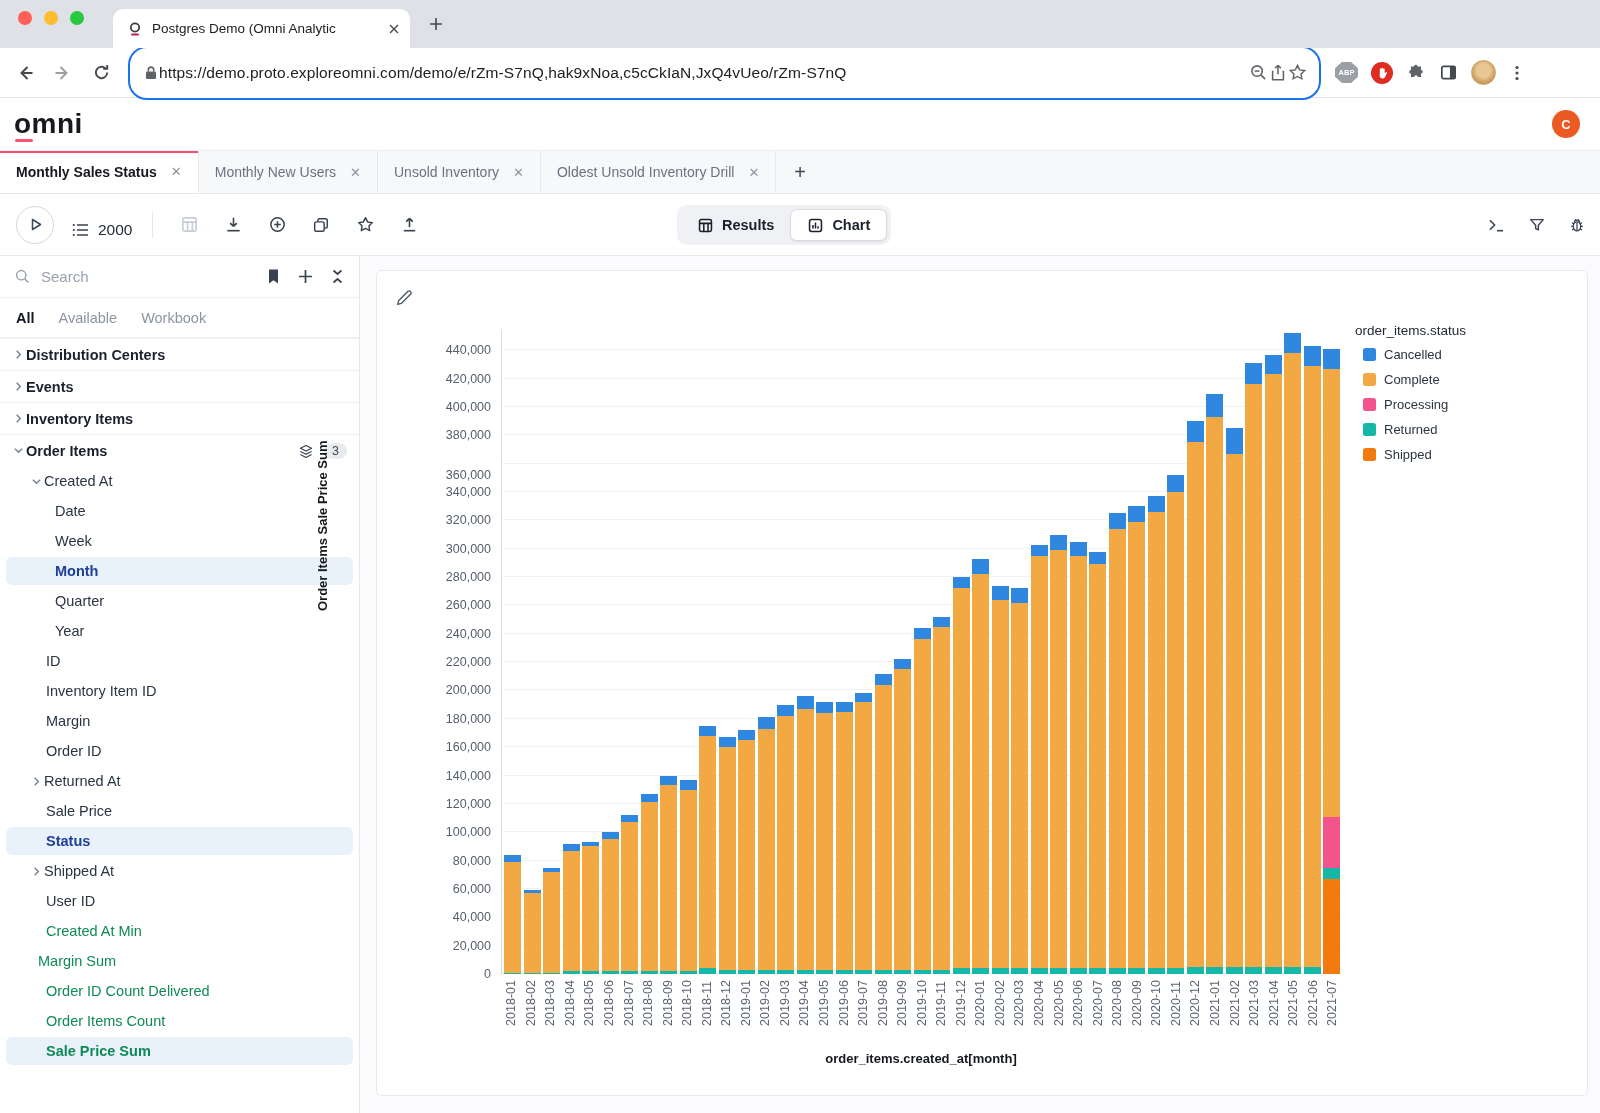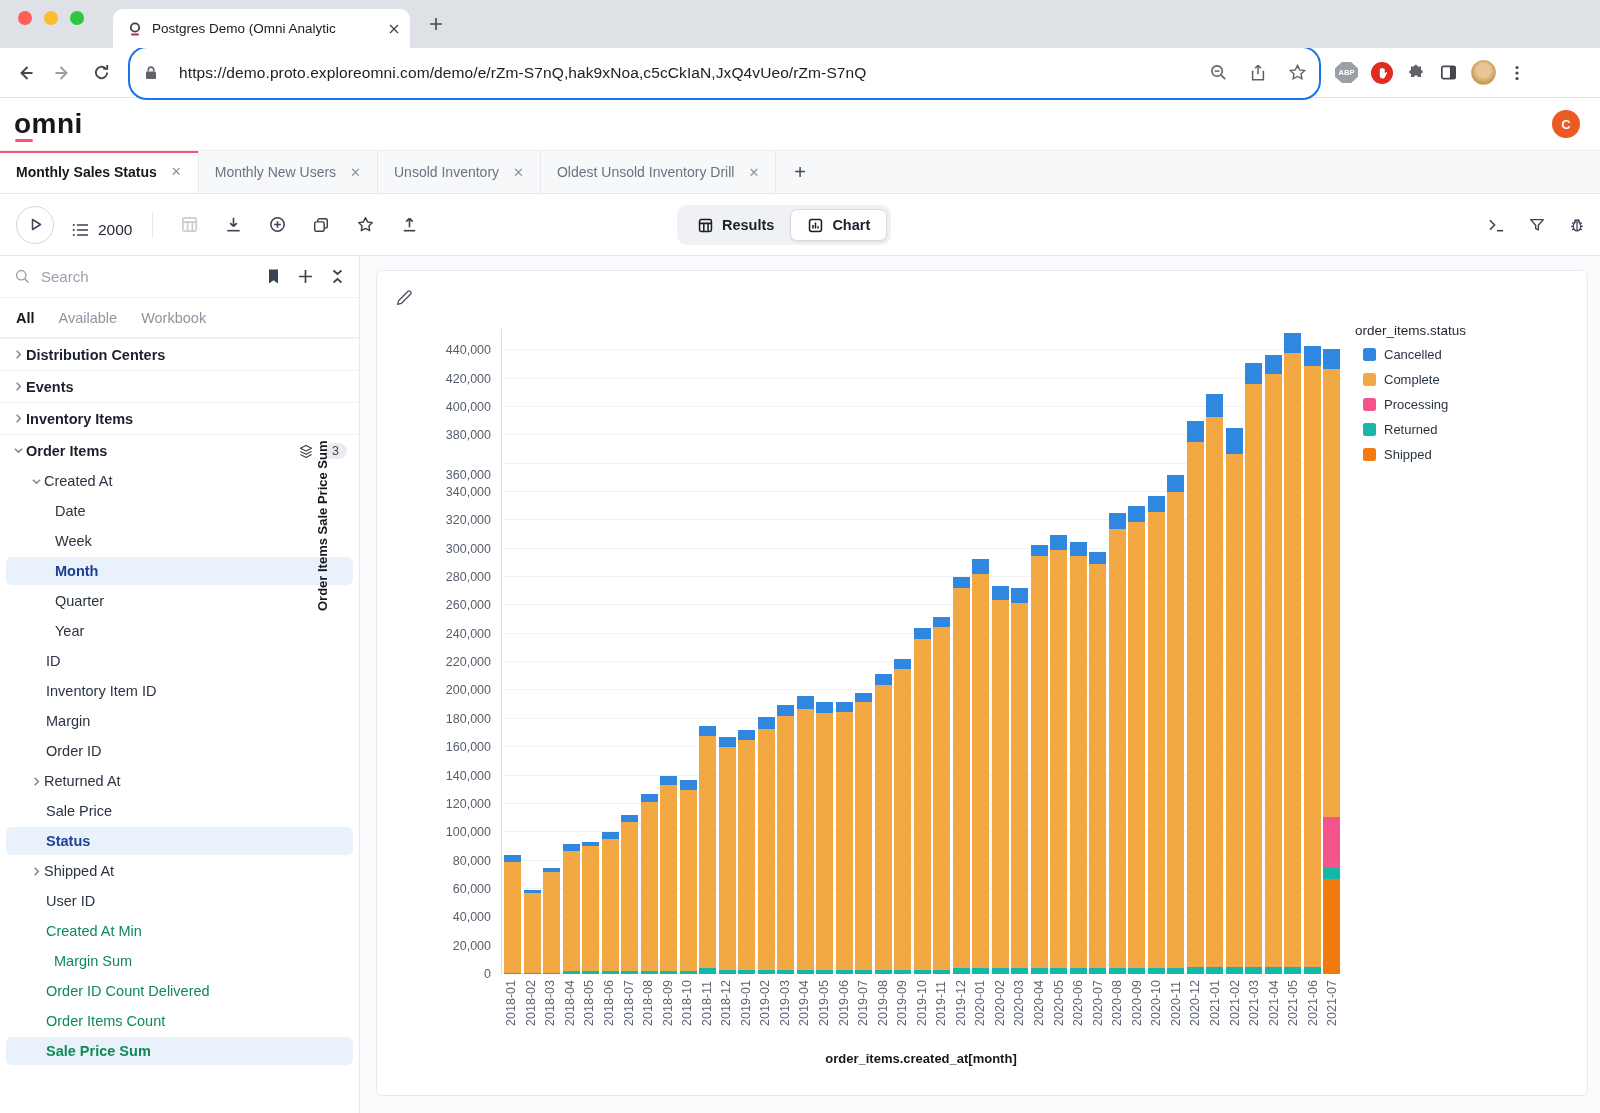--- a/index.html
+++ b/index.html
@@ -9,21 +9,21 @@
 
   
   .tabstrip { position:relative; height:48px; background:#dee1e6; }
   .traffic { position:absolute; top:11px; left:18px; display:flex; gap:12px; }
   .traffic span { width:14px; height:14px; border-radius:50%; }
   .btab { position:absolute; left:113px; top:9px; width:297px; height:39px; background:#fff; border-radius:10px 10px 0 0; display:flex; align-items:center; padding:0 10px 0 14px; gap:9px; }
   .btab-title { font-size:13.5px; color:#202124; white-space:nowrap; overflow:hidden; flex:1; }
   .newtab { position:absolute; left:428px; top:16px; color:#45494d; }
   .navbar { height:50px; background:#fff; display:flex; align-items:center; border-bottom:1px solid #e1e3e6; }
   .nav-ic { width:38px; display:flex; justify-content:center; color:#50555b; }
-  .urlbar { width:1193px; height:54px; margin-left:8px; border:2px solid #1a73e8; border-radius:19px; display:flex; align-items:center; padding:0 12px 0 14px; gap:21px; background:#fff; }
+  .urlbar { width:1193px; height:54px; margin-left:8px; border:2px solid #1a73e8; border-radius:19px; display:flex; align-items:center; padding:0 12px 0 14px; gap:1px; background:#fff; }
   .url-text { flex:1; font-size:15.5px; color:#202124; letter-spacing:.1px; white-space:nowrap; overflow:hidden; }
   .ext { display:flex; align-items:center; gap:13px; margin-left:14px; }
   .abp { width:23px; height:21px; background:#9aa0a6; color:#fff; font-size:7.5px; font-weight:bold; display:flex; align-items:center; justify-content:center; clip-path:polygon(30% 0,70% 0,100% 30%,100% 70%,70% 100%,30% 100%,0 70%,0 30%); }
   .stopband { width:22px; height:22px; background:#e02b20; border-radius:50%; display:flex; align-items:center; justify-content:center; }
   .dogav { width:25px; height:25px; border-radius:50%; background:radial-gradient(circle at 50% 42%, #e8c794 0 38%, #c89a58 70%); border:1px solid #caa263; }
 
   
   .appheader { height:52px; display:flex; align-items:center; justify-content:space-between; padding:0 20px 0 14px; background:#fff; }
   .omni-logo { font-size:28px; font-weight:600; color:#17171c; letter-spacing:.5px; line-height:1; position:relative; }
   .omni-logo i { position:absolute; left:1px; bottom:-4px; width:18px; height:3px; background:#ff4d73; border-radius:2px; }
@@ -441,21 +441,21 @@
             </svg>
           </span>
           <span>Shipped At</span>
         </div>
         <div class="trow" style="padding-left: 46px;">
           <span>User ID</span>
         </div>
         <div class="trow measure" style="padding-left: 46px;">
           <span>Created At Min</span>
         </div>
-        <div class="trow measure" style="padding-left: 54px;">
+        <div class="trow measure" style="padding-left: 38px;">
           <span>Margin Sum</span>
         </div>
         <div class="trow measure" style="padding-left: 46px;">
           <span>Order ID Count Delivered</span>
         </div>
         <div class="trow measure" style="padding-left: 46px;">
           <span>Order Items Count</span>
         </div>
         <div class="trow measure selected bold bold" style="padding-left: 46px;">
           <span>Sale Price Sum</span>

